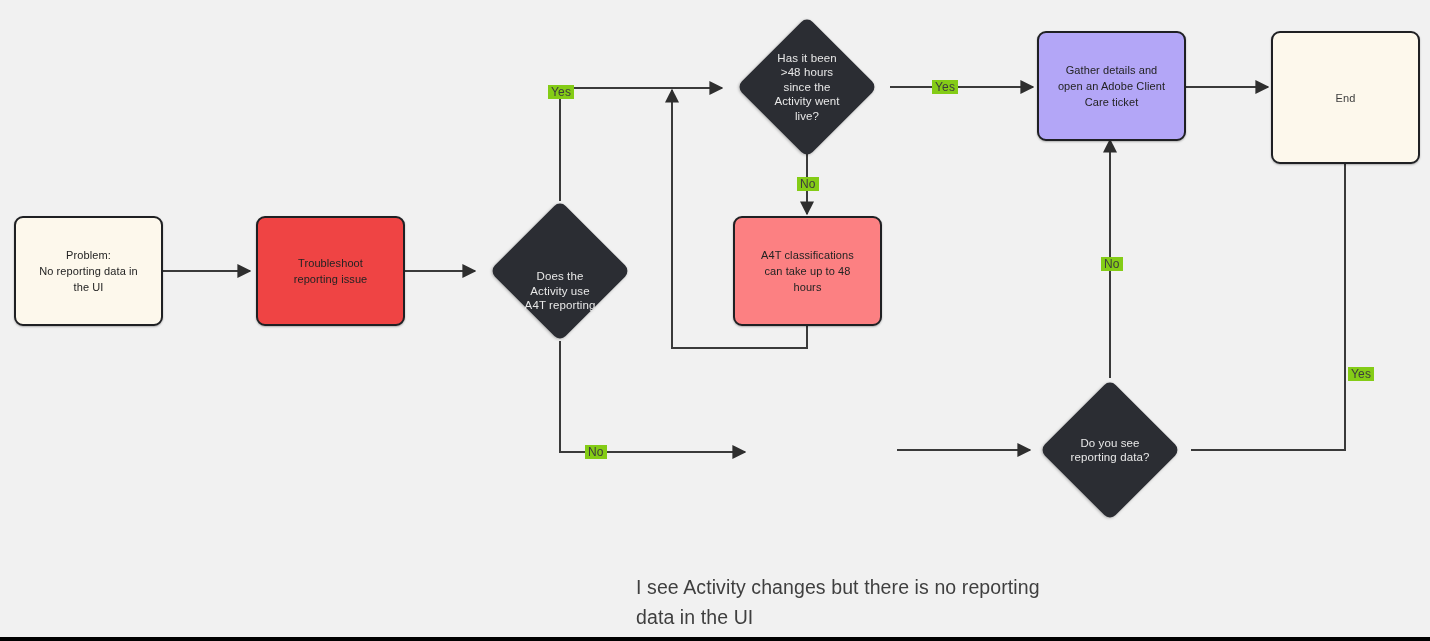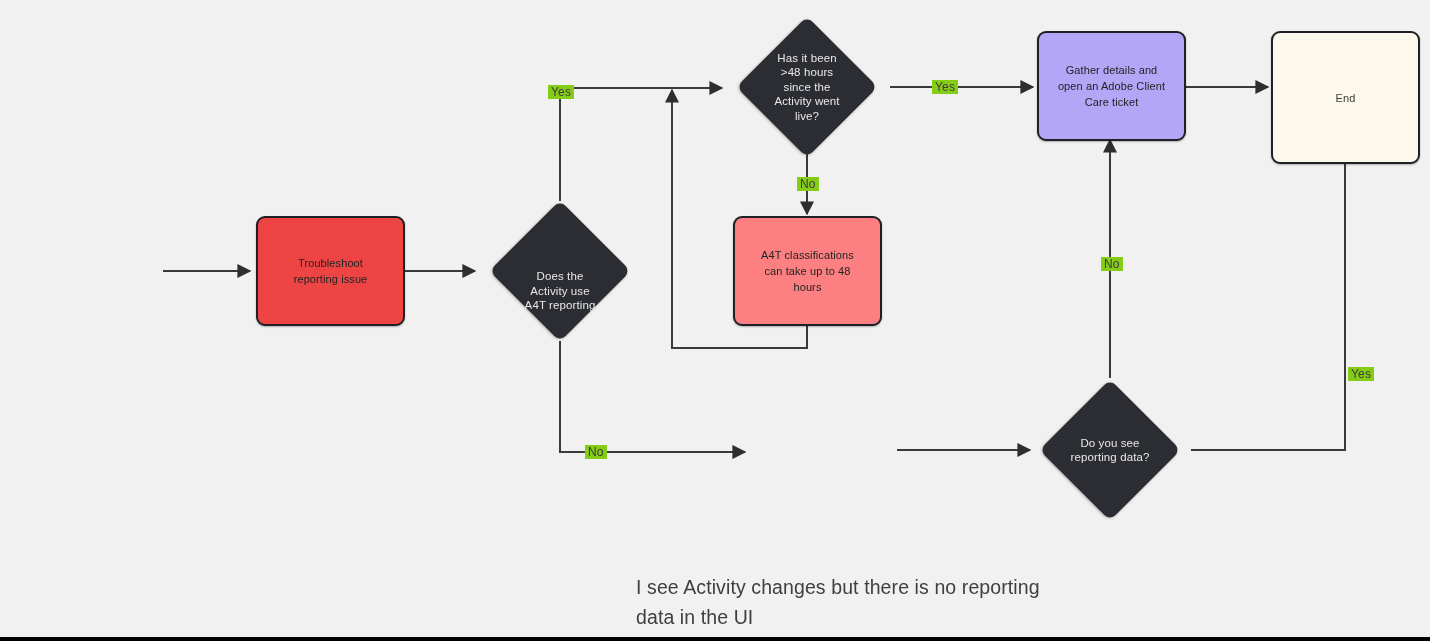--- a/index.html
+++ b/index.html
@@ -130,20 +130,25 @@
       <path d="M 1186 87 L 1268 87"></path>
 
       <path d="M 897 450 L 1030 450"></path>
 
       <path d="M 1110 378 L 1110 140"></path>
 
       <path d="M 1191 450 L 1345 450 L 1345 142"></path>
     </g>
   </svg>
 
+  <div class="node rect node-start" style="left:14px; top:216px; width:149px; height:110px;">
+    <div class="label" style="white-space: pre-line;">Problem:
+No reporting data in
+the UI</div>
+  </div>
 
   <div class="node rect node-yellow" style="left:256px; top:216px; width:149px; height:110px;">
     <div class="label" style="white-space: pre-line;">Troubleshoot
 reporting issue</div>
   </div>
 
   <div class="node diamond" style="left:475px; top:200px; width:170px; height:142px;">
     <div class="dshape" style="width:100px; height:100px;"></div>
     <div class="label" style="white-space: pre-line; margin-top: 40px;">Does the
 Activity use

